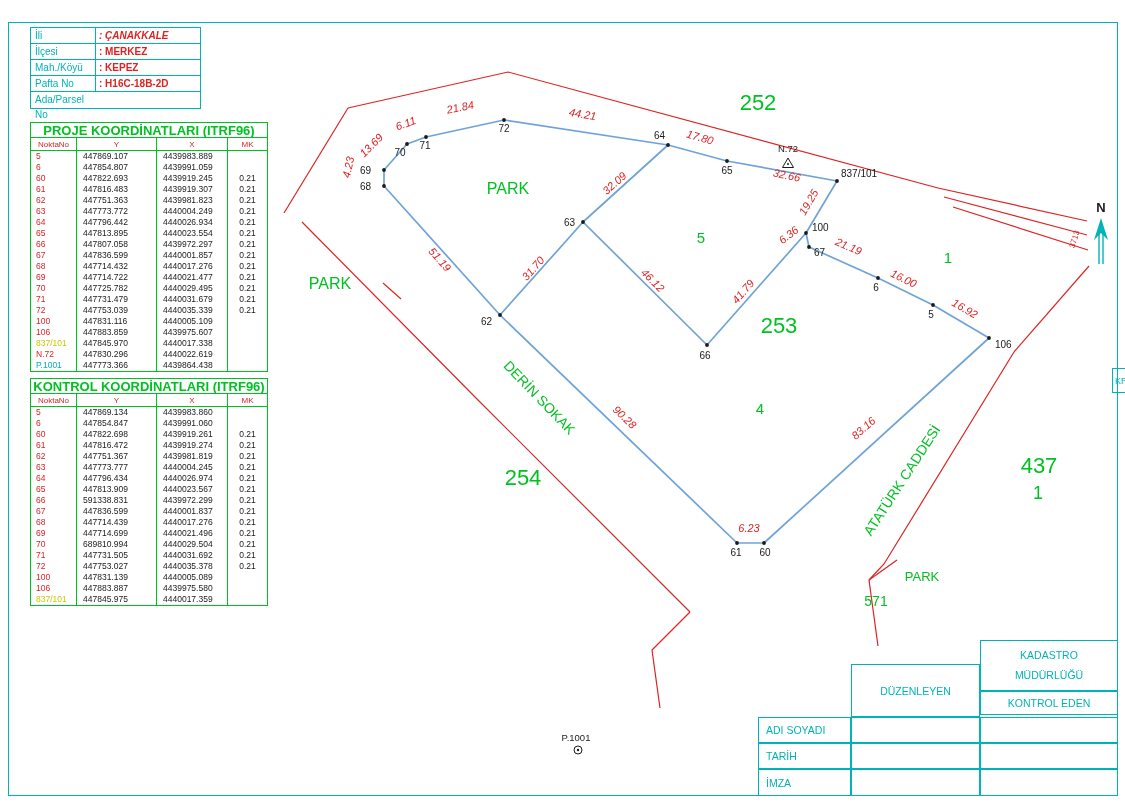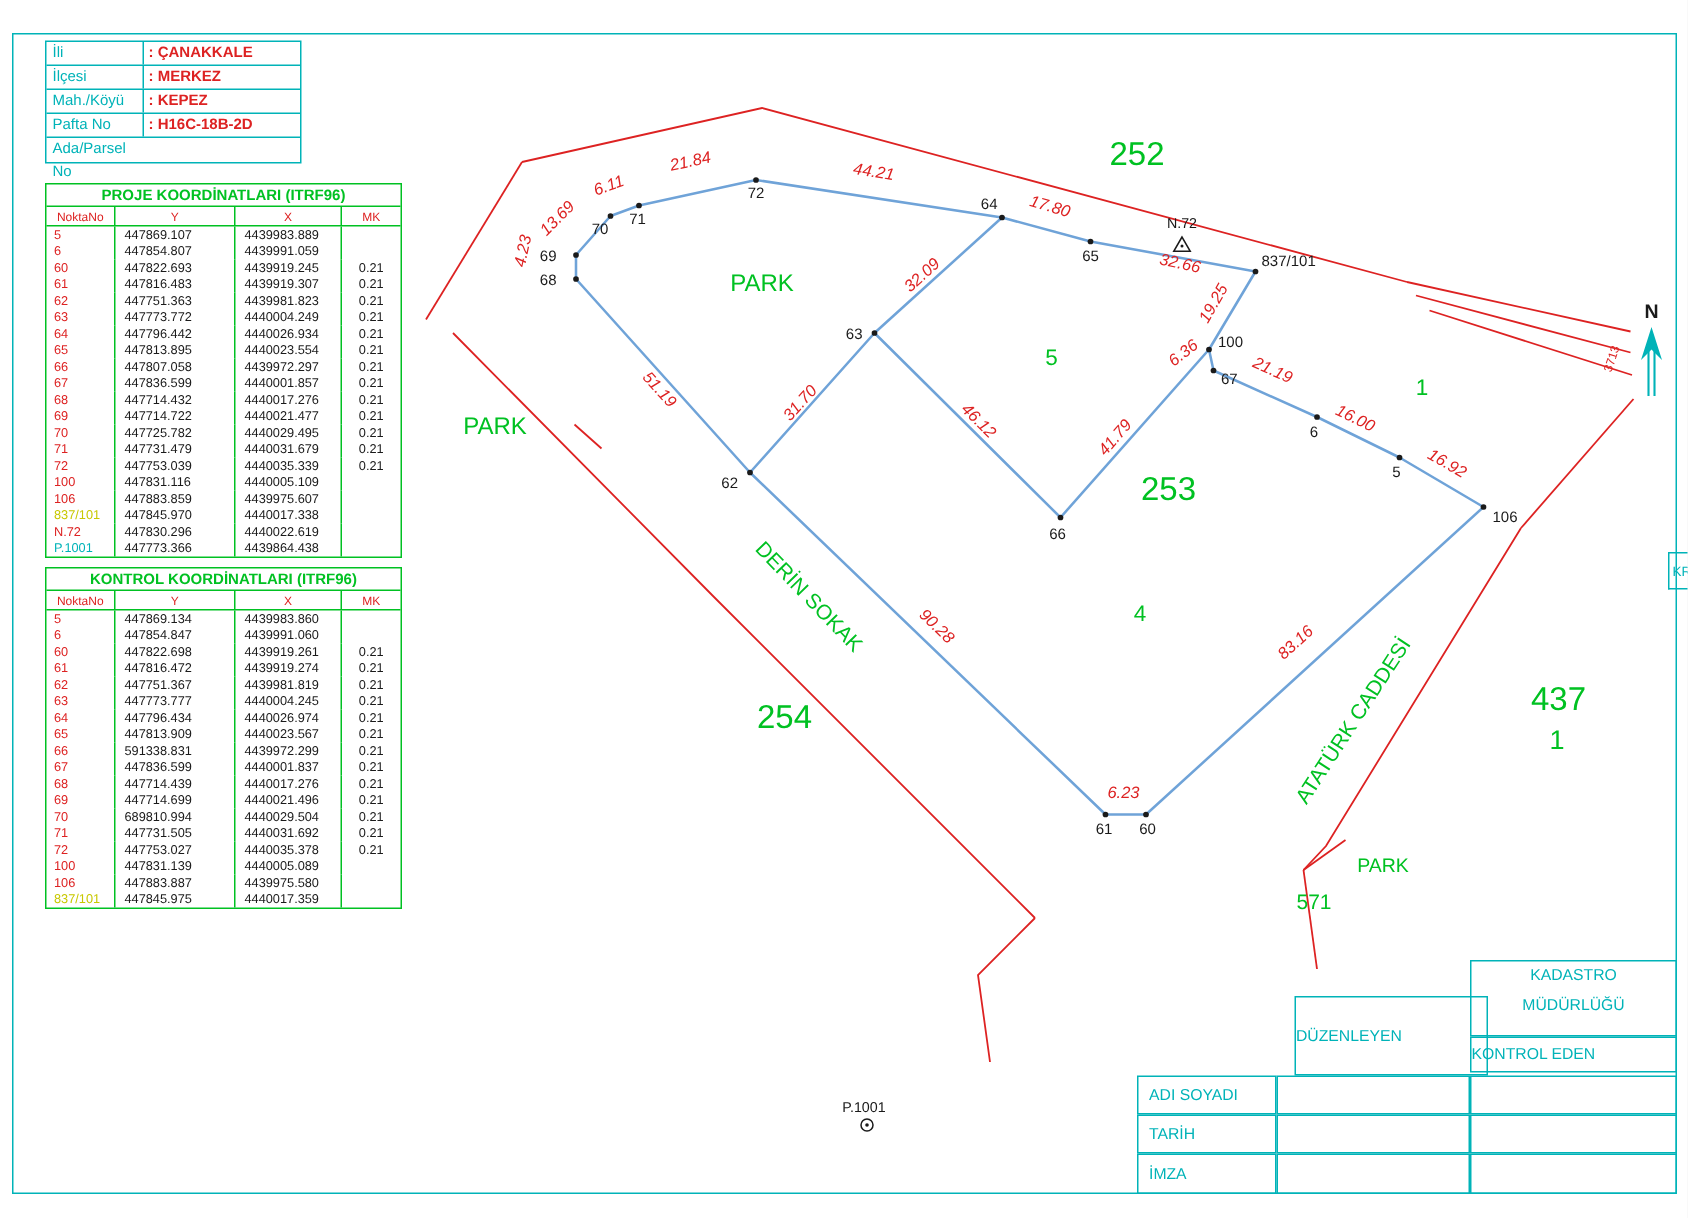--- a/index.html
+++ b/index.html
@@ -15,42 +15,42 @@
 
   
   .info-table{position:absolute; left:30px; top:27px; width:171px; border:1px solid var(--cyan); background:#fff;}
   .info-row{display:flex; height:16px; line-height:15px; border-bottom:1px solid var(--cyan); font-size:10px;}
   .info-row:last-child{border-bottom:none;}
   .info-label{width:64px; padding-left:4px; color:var(--cyan);}
   .info-value{flex:1; padding-left:3px; font-weight:bold; border-left:1px solid var(--cyan);}
 
   
   .coord-table{position:absolute; left:30px; width:238px; border:1px solid var(--green); background:#fff;}
-  .ct-title{height:15px; line-height:15px; text-align:center; color:var(--green); font-size:10px; font-weight:bold;
+  .ct-title{height:15px; line-height:15px; text-align:center; color:var(--green); font-size:13px; font-weight:bold;
     border-bottom:1px solid var(--green);}
   .ct-head{display:flex; height:13px; line-height:13px; border-bottom:1px solid var(--green);
     color:var(--red); font-size:8px;}
   .ct-head span{text-align:center;}
   .ct-row{display:flex; height:11px; line-height:11px; font-size:8.5px; white-space:nowrap;}
   .col0{width:46px; border-right:1px solid var(--green);}
   .col1{width:80px; border-right:1px solid var(--green);}
   .col2{width:71px; border-right:1px solid var(--green);}
   .col3{flex:1;}
   .ct-row .col0{padding-left:5px; color:var(--red);}
   .ct-row .col1,.ct-row .col2{padding-left:6px; color:var(--ink);}
   .ct-row .col3{text-align:center; color:var(--ink);}
 
   
   .kroki{position:absolute; left:1085px; top:368px; width:33px; height:25px;
     border-top:1px solid var(--cyan); border-bottom:1px solid var(--cyan); border-left:1px solid var(--cyan);
     color:var(--cyan); font-size:9px; display:flex; align-items:center; justify-content:center;margin-left:27px;}
 
   
   .sign-table{position:absolute; left:758px; top:640px; width:360px; height:156px; color:var(--cyan); font-size:10.5px;}
-  .sc{position:absolute; border:1px solid var(--cyan); display:flex; align-items:center; justify-content:flex-start;
+  .sc{position:absolute; border:1px solid var(--cyan); display:flex; align-items:center; justify-content:center;
     text-align:center; background:transparent;}
   .sc.left{justify-content:flex-start; padding-left:7px;}
   .sc.two-line{flex-direction:column; line-height:1.9;}
 </style>
 </head>
 <body>
 
 <div class="sheet">
 
   <div class="frame"></div>
@@ -168,21 +168,21 @@
       <text x="1101" y="212" font-size="13" fill="#1a1a1a" text-anchor="middle" font-weight="bold">N</text>
       <line x1="1099" y1="264" x2="1099" y2="234" stroke="#00b3b8" stroke-width="1.4"></line>
       <line x1="1103" y1="264" x2="1103" y2="234" stroke="#00b3b8" stroke-width="1.4"></line>
       <polygon points="1101,218 1094,240 1101,233 1108,240" fill="#00b3b8"></polygon>
     </svg>
 
 
   <div class="info-table">
       <div class="info-row">
         <span class="info-label">İli</span>
-        <span class="info-value" style="color: rgb(221, 34, 34);">: ÇANAKKALE</span>
+        <span class="info-value" style="color: rgb(221, 34, 34); font-style: italic;">: ÇANAKKALE</span>
       </div>
       <div class="info-row">
         <span class="info-label">İlçesi</span>
         <span class="info-value" style="color: rgb(221, 34, 34);">: MERKEZ</span>
       </div>
       <div class="info-row">
         <span class="info-label">Mah./Köyü</span>
         <span class="info-value" style="color: rgb(221, 34, 34);">: KEPEZ</span>
       </div>
       <div class="info-row">
@@ -448,21 +448,21 @@
   </div>
 
   <div class="kroki">KROKİ</div>
 
   <div class="sign-table">
     <div class="sc two-line" style="left:222px;top:0;width:138px;height:51px;">
       <div>KADASTRO</div>
       <div>MÜDÜRLÜĞÜ</div>
     </div>
     <div class="sc" style="left:222px;top:51px;width:138px;height:24px;">KONTROL EDEN</div>
-    <div class="sc" style="left:93px;top:24px;width:129px;height:53px;margin-left:12px;">DÜZENLEYEN</div>
+    <div class="sc" style="left:93px;top:24px;width:129px;height:53px;">DÜZENLEYEN</div>
 
     <div class="sc left" style="left:0;top:77px;width:93px;height:26px;">ADI SOYADI</div>
     <div class="sc" style="left:93px;top:77px;width:129px;height:26px;"></div>
     <div class="sc" style="left:222px;top:77px;width:138px;height:26px;"></div>
 
     <div class="sc left" style="left:0;top:103px;width:93px;height:26px;">TARİH</div>
     <div class="sc" style="left:93px;top:103px;width:129px;height:26px;"></div>
     <div class="sc" style="left:222px;top:103px;width:138px;height:26px;"></div>
 
     <div class="sc left" style="left:0;top:129px;width:93px;height:27px;">İMZA</div>

